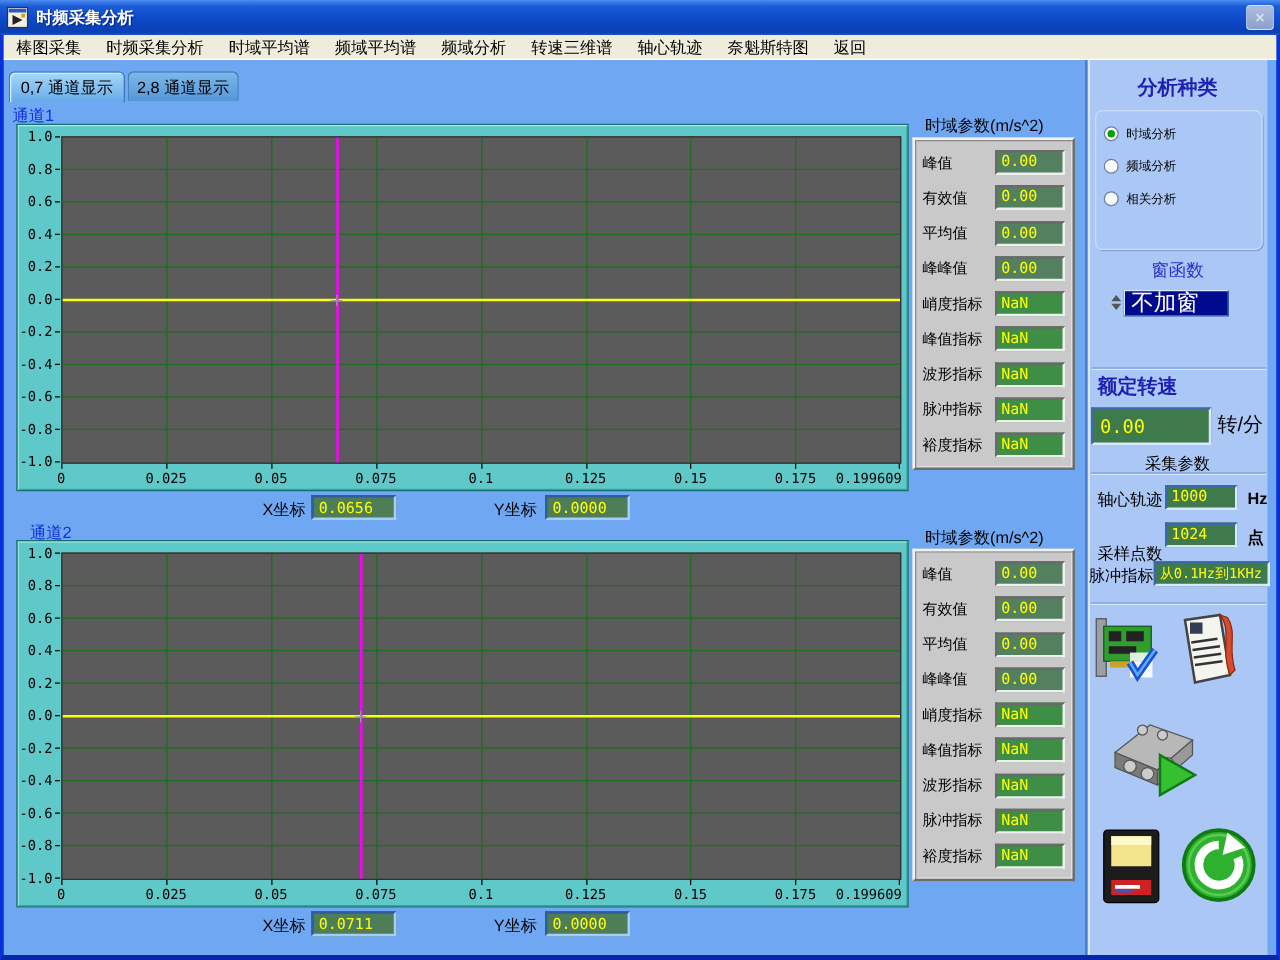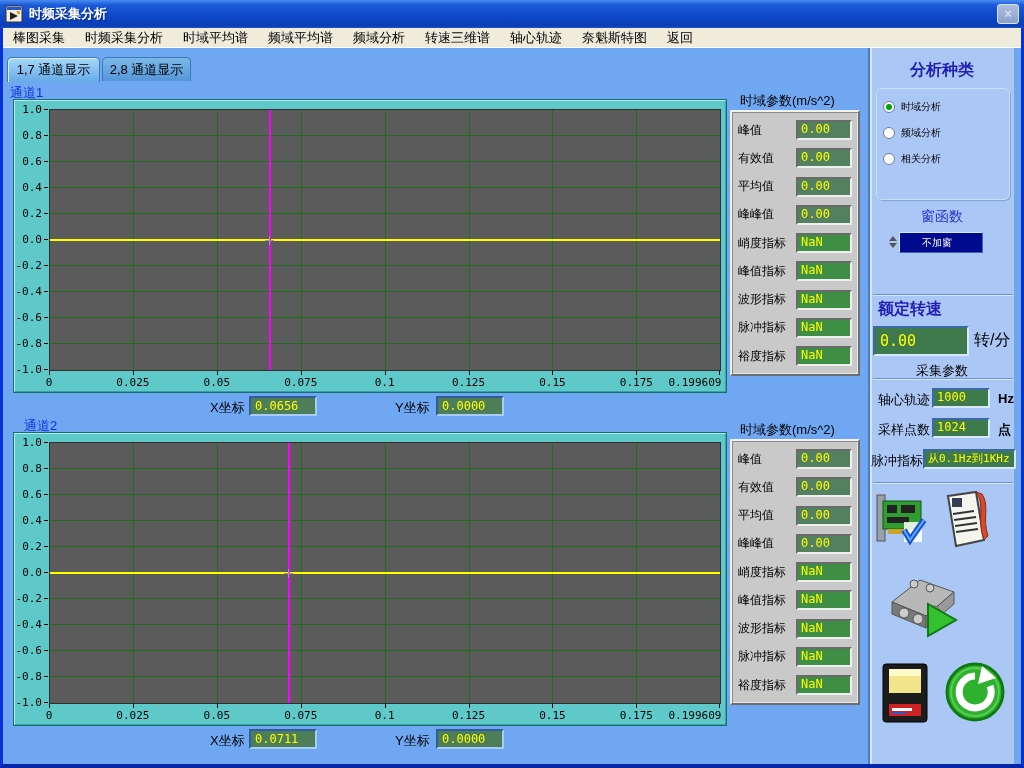--- a/index.html
+++ b/index.html
@@ -70,22 +70,22 @@
   .radio-row { display:flex; align-items:center; gap:6px; height:26px; }
   .radio-circle { width:12px; height:12px; border-radius:50%; background:#FCFCFC; border:1px solid #6E7F9E;
     display:flex; align-items:center; justify-content:center; }
   .radio-dot { width:6px; height:6px; border-radius:50%; background:#00A400; }
   .radio-label { font-size:10px; color:#000; }
   .wf-ctl { position:absolute; left:16px; top:183px; display:flex; align-items:center; }
   .spinner { width:13px; height:22px; display:flex; flex-direction:column; justify-content:center; gap:2px; align-items:center; }
   .sp-up,.sp-dn { width:0; height:0; border-left:4px solid transparent; border-right:4px solid transparent; }
   .sp-up { border-bottom:5px solid #555; }
   .sp-dn { border-top:5px solid #555; }
-  .wf-box { width:84px; height:21px; background:#000A8E; color:#FFFFFF; font-size:10px; line-height:19px;
-    padding-left:22px; border:1px solid; border-color:#D8E8FC #3D68A8 #3D68A8 #D8E8FC; }
+  .wf-box { width:84px; height:21px; background:#000A8E; color:#FFFFFF; font-size:18px; line-height:19px;
+    padding-left:5px; border:1px solid; border-color:#D8E8FC #3D68A8 #3D68A8 #D8E8FC; }
   .hline { position:absolute; left:3px; width:140px; height:2px; border-top:1px solid #6B94D8; border-bottom:1px solid #D8E8FC; }
   .speed-box { position:absolute; left:3px; top:278px; width:96px; height:30px; background:#3E7A4C; color:#FFFF00;
     font:15px "DejaVu Sans Mono",monospace; line-height:26px; padding-left:5px;
     border:2px solid; border-color:#3D68A8 #D8E8FC #D8E8FC #3D68A8; }
   .speed-unit { position:absolute; left:104px; top:282px; font-size:16px; color:#000; }
   .acq-title { position:absolute; width:100%; top:314px; text-align:center; font-size:13px; color:#000; }
   .sb-label { position:absolute; font-size:13px; color:#000; white-space:nowrap; }
   .sb-box { position:absolute; height:20px; line-height:16px; background:#3E7A4C; color:#FFFF00;
     font:12px "DejaVu Sans Mono",monospace; padding-left:3px; border:2px solid; border-color:#3D68A8 #D8E8FC #D8E8FC #3D68A8; }
   .sb-unit { position:absolute; font-size:13px; font-weight:bold; color:#000; }
@@ -111,21 +111,21 @@
     <div class="menu-item" style="position: static;">时域平均谱</div>
     <div class="menu-item" style="position: static;">频域平均谱</div>
     <div class="menu-item" style="position: static;">频域分析</div>
     <div class="menu-item" style="position: static;">转速三维谱</div>
     <div class="menu-item" style="position: static;">轴心轨迹</div>
     <div class="menu-item" style="position: static;">奈魁斯特图</div>
     <div class="menu-item" style="position: static;">返回</div>
   </div>
 
 <div id="tabs">
-    <div class="tab active" style="position: absolute; left: 7px; top: 57px; width: 93px;">1,7 通道显示</div>
+    <div class="tab active" style="position: absolute; left: 7px; top: 57px; width: 93px;">0,7 通道显示</div>
     <div class="tab inactive" style="position: absolute; left: 102px; top: 57px; width: 89px;">2,8 通道显示</div>
   </div>
 
 <div class="chan-block" id="chan0" style="top:84px">
     <div class="chan-label" style="position: absolute; left: 10px; top: 0px;">通道1</div>
     <div class="g-frame" style="position: absolute; left: 13px; top: 15px;">
       <div class="g-plot" style="position: absolute;">
         <div class="hgrid" style="position: absolute; top: 25px;"></div>
         <div class="hgrid" style="position: absolute; top: 51px;"></div>
         <div class="hgrid" style="position: absolute; top: 77px;"></div>
@@ -435,20 +435,20 @@
     <svg width="62" height="64" viewBox="0 0 62 64">
       <circle cx="31" cy="32" r="28" fill="#2EB12E" stroke="#0F7A12" stroke-width="3"></circle>
       <circle cx="31" cy="32" r="24" fill="none" stroke="#7ADE6A" stroke-width="2" opacity="0.6"></circle>
       <path d="M31,16 A16,16 0 1 0 46,26" fill="none" stroke="#FFF" stroke-width="7"></path>
       <polygon points="38,6 52,18 34,24" fill="#FFF"></polygon>
     </svg>
   </div>
 <div class="sb-label" style="position: absolute; left: 8px; top: 343px;">轴心轨迹</div>
     <div class="sb-box" style="position: absolute; left: 62px; top: 340px; width: 58px; font-size: 12px;">1000</div>
     <div class="sb-unit" style="position: absolute; left: 128px; top: 343px;">Hz</div>
-    <div class="sb-label" style="position: absolute; left: 8px; top: 373px;">采样点数</div>
+    <div class="sb-label" style="position: absolute; left: 8px; top: 386px;">采样点数</div>
     <div class="sb-box" style="position: absolute; left: 62px; top: 370px; width: 58px; font-size: 12px;">1024</div>
     <div class="sb-unit" style="position: absolute; left: 128px; top: 373px;">点</div>
     <div class="sb-label" style="position: absolute; left: 1px; top: 404px;">脉冲指标</div>
     <div class="sb-box" style="position: absolute; left: 53px; top: 401px; width: 93px; font-size: 11px;">从0.1Hz到1KHz</div>
   </div>
 
 <div class="frame-overlay"></div>
 
 </body></html>

